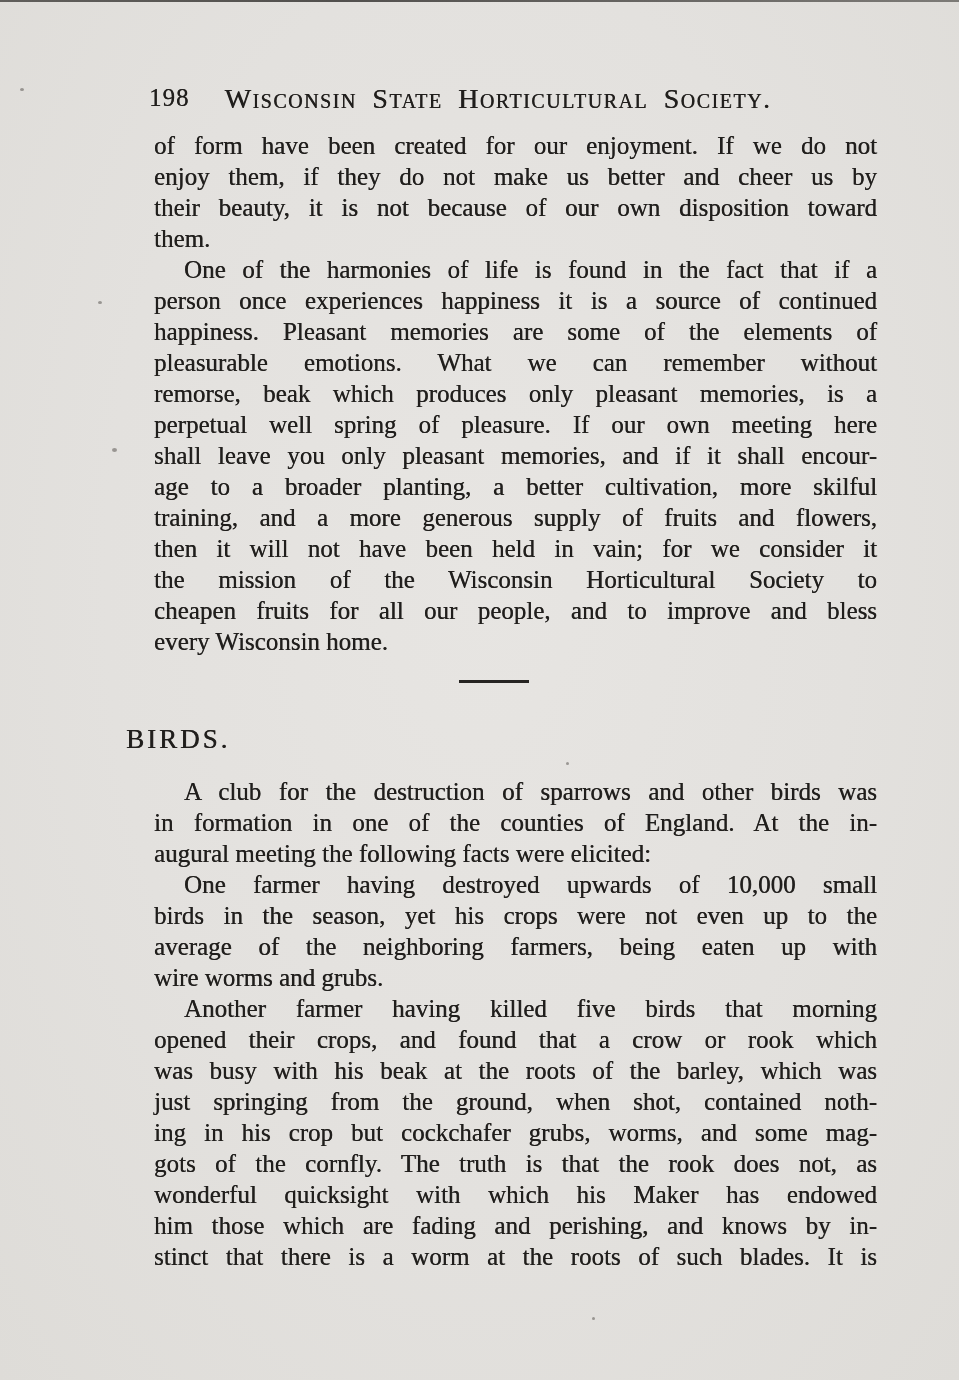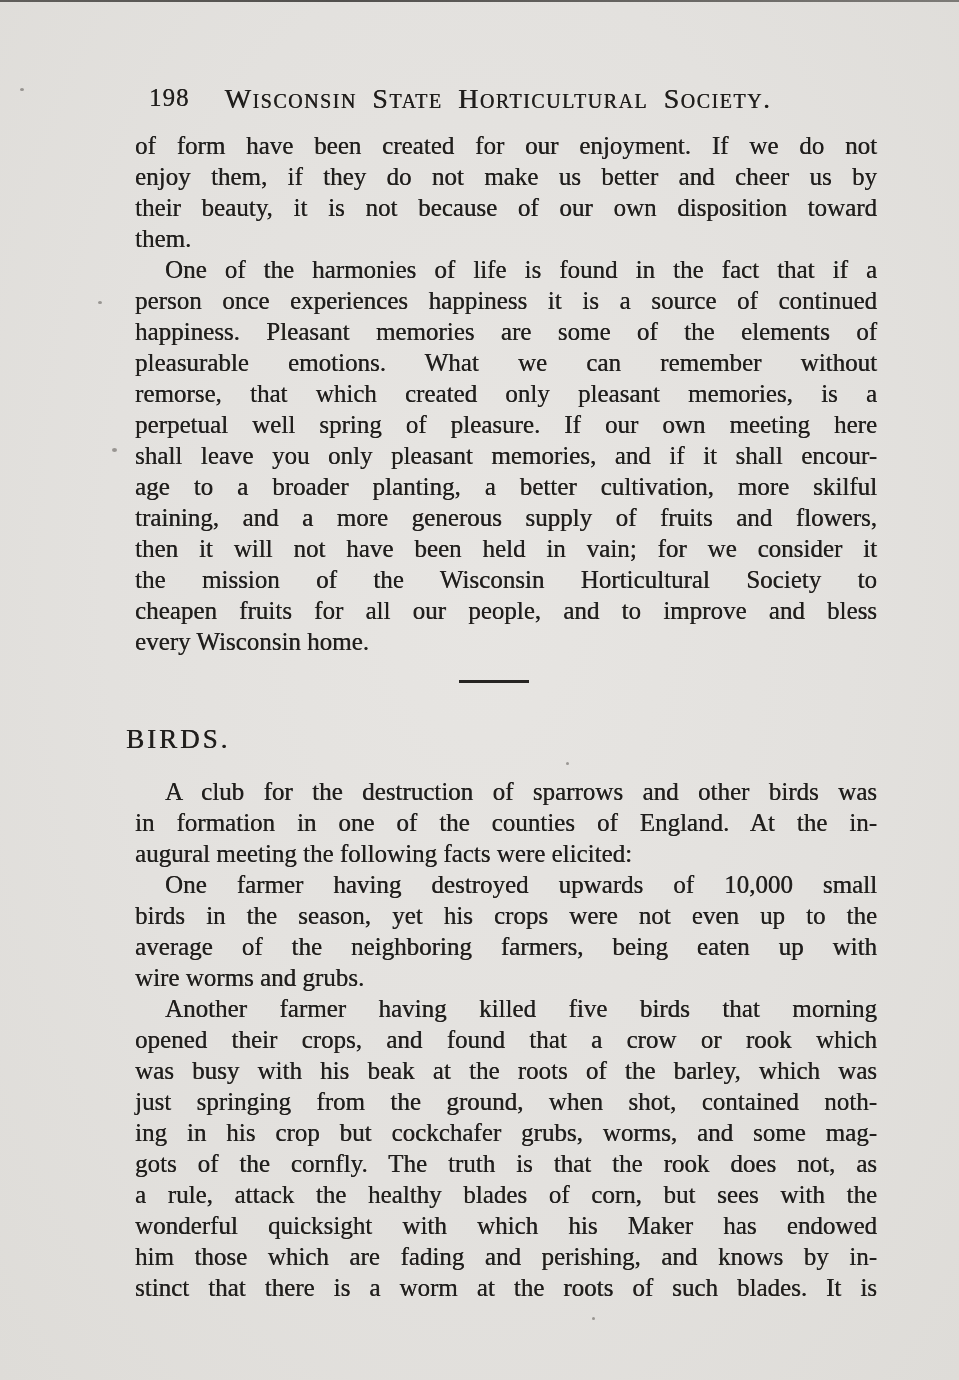--- a/index.html
+++ b/index.html
@@ -70,20 +70,21 @@
     left: 135px;
     top: 130px;
     width: 742px;
     font-size: 25px;
     line-height: 31px;
     text-shadow: 0.35px 0 0.3px rgba(32,30,28,.85);
   }
   .text-line {
     text-align: justify;
     text-align-last: justify;
+    margin-left: 19px;
   }
   .paragraph.indent .text-line:first-child {
     text-indent: 30px;
   }
   .paragraph:not(.open-ended) .text-line:last-child {
     text-align-last: left;
   }
   .section-divider {
     width: 70px;
     height: 3px;
@@ -125,21 +126,21 @@
         <div class="text-line">enjoy them, if they do not make us better and cheer us by</div>
         <div class="text-line">their beauty, it is not because of our own disposition toward</div>
         <div class="text-line">them.</div>
       </div>
 
     <div class="paragraph indent">
         <div class="text-line">One of the harmonies of life is found in the fact that if a</div>
         <div class="text-line">person once experiences happiness it is a source of continued</div>
         <div class="text-line">happiness. Pleasant memories are some of the elements of</div>
         <div class="text-line">pleasurable emotions. What we can remember without</div>
-        <div class="text-line">remorse, that which created only pleasant memories, is a</div>
+        <div class="text-line">remorse, beak which produces only pleasant memories, is a</div>
         <div class="text-line">perpetual well spring of pleasure. If our own meeting here</div>
         <div class="text-line">shall leave you only pleasant memories, and if it shall encour-</div>
         <div class="text-line">age to a broader planting, a better cultivation, more skilful</div>
         <div class="text-line">training, and a more generous supply of fruits and flowers,</div>
         <div class="text-line">then it will not have been held in vain; for we consider it</div>
         <div class="text-line">the mission of the Wisconsin Horticultural Society to</div>
         <div class="text-line">cheapen fruits for all our people, and to improve and bless</div>
         <div class="text-line">every Wisconsin home.</div>
       </div>
 
@@ -160,20 +161,19 @@
         <div class="text-line">wire worms and grubs.</div>
       </div>
 
     <div class="paragraph indent open-ended">
         <div class="text-line">Another farmer having killed five birds that morning</div>
         <div class="text-line">opened their crops, and found that a crow or rook which</div>
         <div class="text-line">was busy with his beak at the roots of the barley, which was</div>
         <div class="text-line">just springing from the ground, when shot, contained noth-</div>
         <div class="text-line">ing in his crop but cockchafer grubs, worms, and some mag-</div>
         <div class="text-line">gots of the cornfly. The truth is that the rook does not, as</div>
-        <div class="text-line">a rule, attack the healthy blades of corn, but sees with the</div>
         <div class="text-line">wonderful quicksight with which his Maker has endowed</div>
         <div class="text-line">him those which are fading and perishing, and knows by in-</div>
         <div class="text-line">stinct that there is a worm at the roots of such blades. It is</div>
       </div>
 
   </main>
 </div>
 
 </body></html>

